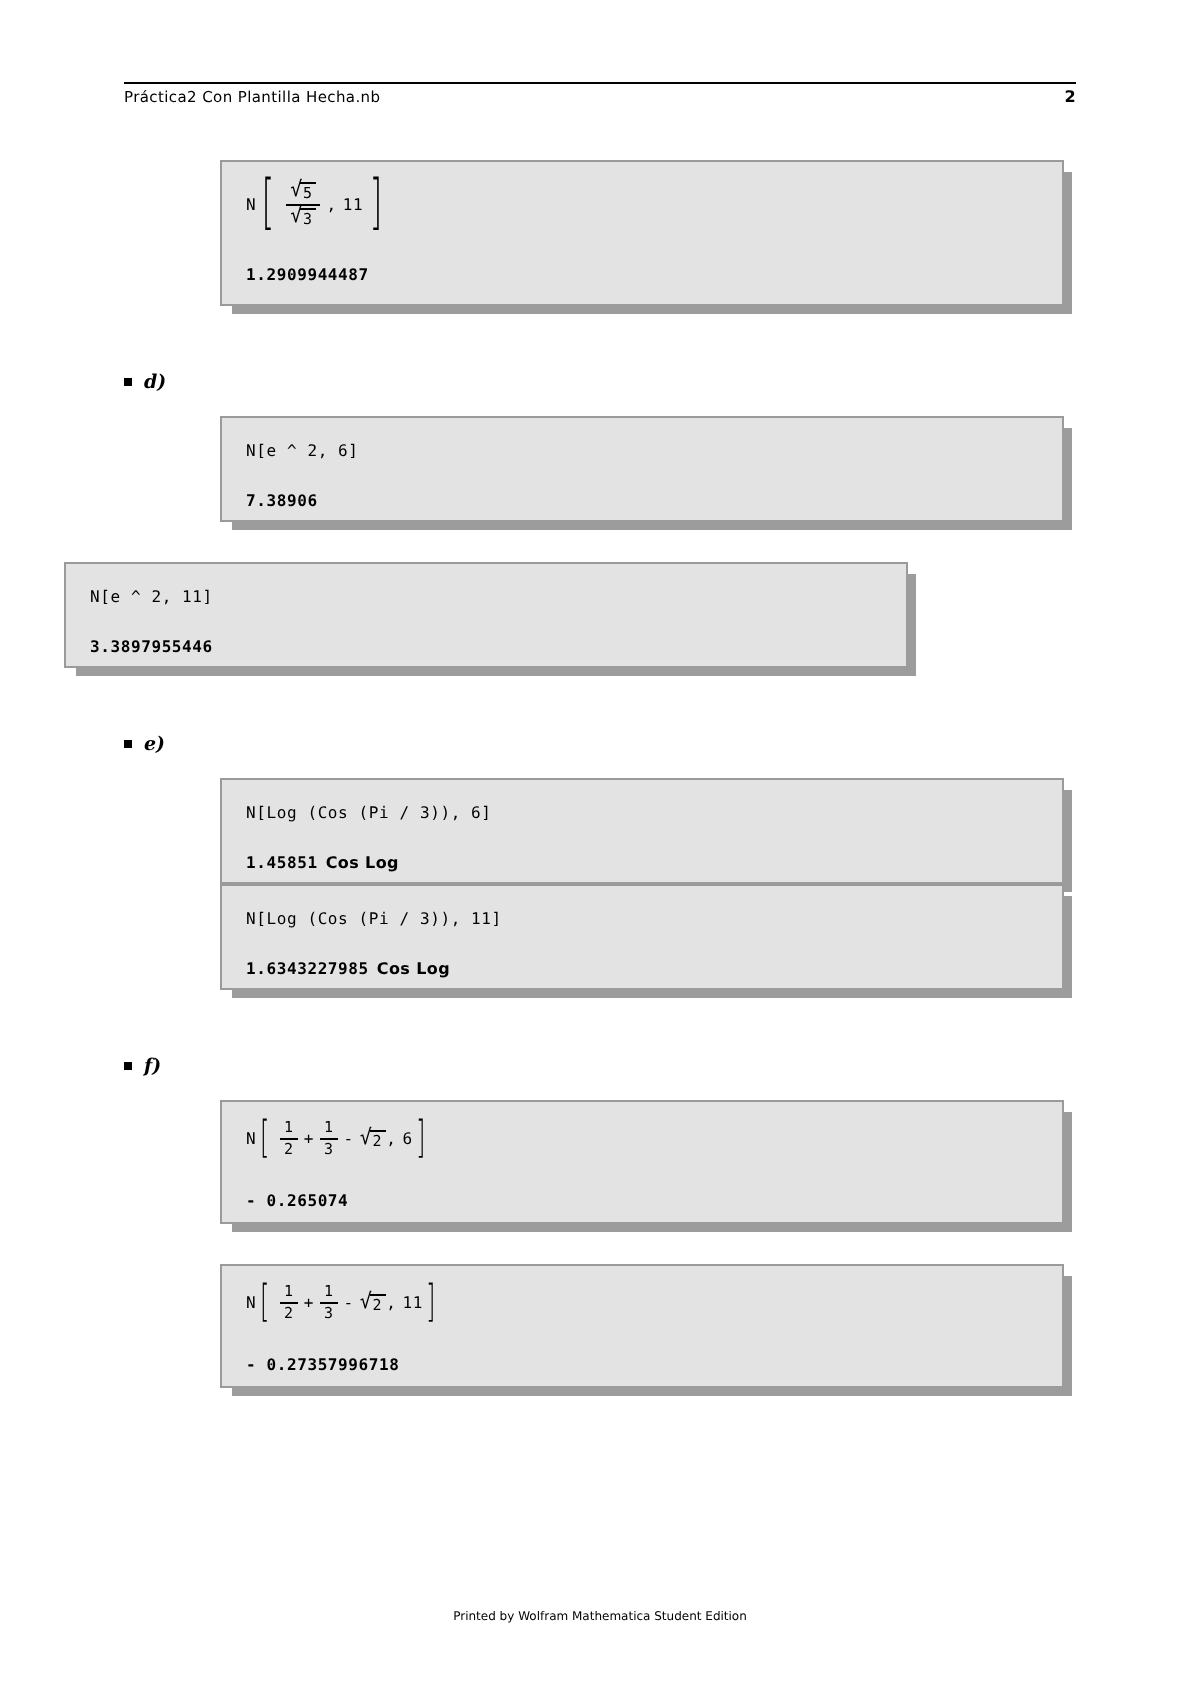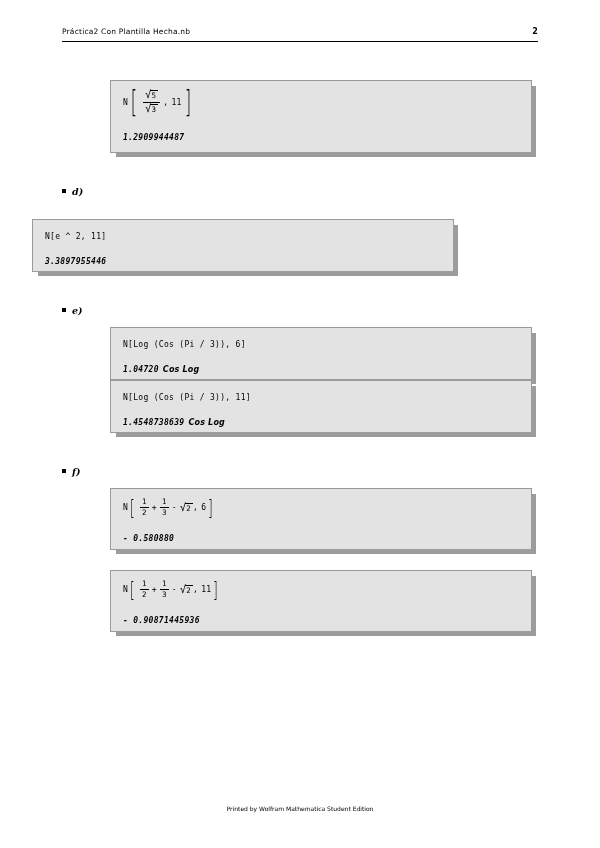--- a/index.html
+++ b/index.html
@@ -18,21 +18,21 @@
   .page {
     position: relative;
     width: 600px;
     height: 848px;
     box-sizing: border-box;
     padding: 0;
   }
   
   .header {
     position: absolute;
-    top: 27px;
+    top: 44px;
     left: 62px;
     right: 62px;
     display: flex;
     justify-content: space-between;
     align-items: flex-end;
     font-size: 7.5px;
     letter-spacing: 0.2px;
   }
   .header-title {
     font-family: "DejaVu Sans", sans-serif;
@@ -130,21 +130,20 @@
   .out-line {
     font-family: "DejaVu Sans Mono", monospace;
     font-size: 8px;
     font-weight: bold;
     letter-spacing: 0.3px;
     margin-top: 13px;
     white-space: nowrap;
     display: flex;
     align-items: center;
     min-height: 11px;
-    font-style: italic;
   }
   .out-line.with-suffix .suffix {
     font-family: "DejaVu Sans", sans-serif;
     font-weight: bold;
     font-size: 8px;
     margin-left: 4px;
     letter-spacing: 0.2px;
   }
   
   .bigbracket {
@@ -235,48 +234,54 @@
         </div>
         <div class="out-line" style="margin-top:18px;">1.2909944487</div>
       </div>
     </div>
 
     <div class="section-label" style="margin-top:30px;">
       <span class="bullet"></span>
       <span>d)</span>
     </div>
 
+    <div class="cellgroup" style="margin-top:9px;">
+      <div class="cellbox" style="height:53px;">
+        <div class="in-line">N[e ^ 2, 6]</div>
+        <div class="out-line">7.38906</div>
+      </div>
+    </div>
 
     <div class="cellgroup" style="margin-top:20px;margin-left:32px;">
       <div class="cellbox" style="height:53px;">
         <div class="in-line">N[e ^ 2, 11]</div>
         <div class="out-line">3.3897955446</div>
       </div>
     </div>
 
     <div class="section-label" style="margin-top:30px;">
       <span class="bullet"></span>
       <span>e)</span>
     </div>
 
     <div class="cellgroup" style="margin-top:9px;">
       <div class="cellbox" style="height:53px;text-align:center;">
         <div class="in-line">N[Log (Cos (Pi / 3)), 6]</div>
         <div class="out-line with-suffix">
-          <span>1.04720</span>
+          <span>1.45851</span>
           <span class="suffix">Cos Log</span>
         </div>
       </div>
     </div>
 
     <div class="cellgroup" style="">
       <div class="cellbox" style="height:53px;">
         <div class="in-line">N[Log (Cos (Pi / 3)), 11]</div>
         <div class="out-line with-suffix">
-          <span>1.4548738639</span>
+          <span>1.6343227985</span>
           <span class="suffix">Cos Log</span>
         </div>
       </div>
     </div>
 
     <div class="section-label" style="margin-top:30px;">
       <span class="bullet"></span>
       <span>f)</span>
     </div>
 
@@ -298,21 +303,21 @@
           <span class="spacer-sm"></span>
           <span class="sqrt">
               <span class="radical">√</span>
               <span class="radicand">2</span>
             </span>
           <span class="mono">,</span>
           <span class="spacer-sm"></span>
           <span class="mono">6</span>
           <span class="bigbracket">]</span>
         </div>
-        <div class="out-line" style="margin-top:15px;">- 0.580880</div>
+        <div class="out-line" style="margin-top:15px;">- 0.265074</div>
       </div>
     </div>
 
     <div class="cellgroup" style="margin-top:20px;">
       <div class="cellbox" style="height:62px;">
         <div class="in-line">
           <span class="mono">N</span>
           <span class="bigbracket">[</span>
           <span class="frac">
             <span class="num">1</span>
@@ -327,21 +332,21 @@
           <span class="spacer-sm"></span>
           <span class="sqrt">
               <span class="radical">√</span>
               <span class="radicand">2</span>
             </span>
           <span class="mono">,</span>
           <span class="spacer-sm"></span>
           <span class="mono">11</span>
           <span class="bigbracket">]</span>
         </div>
-        <div class="out-line" style="margin-top:15px;">- 0.90871445936</div>
+        <div class="out-line" style="margin-top:15px;">- 0.27357996718</div>
       </div>
     </div>
 
   </div>
 
   <div class="footer">Printed by Wolfram Mathematica Student Edition</div>
 
 </div>
 
 </body></html>

